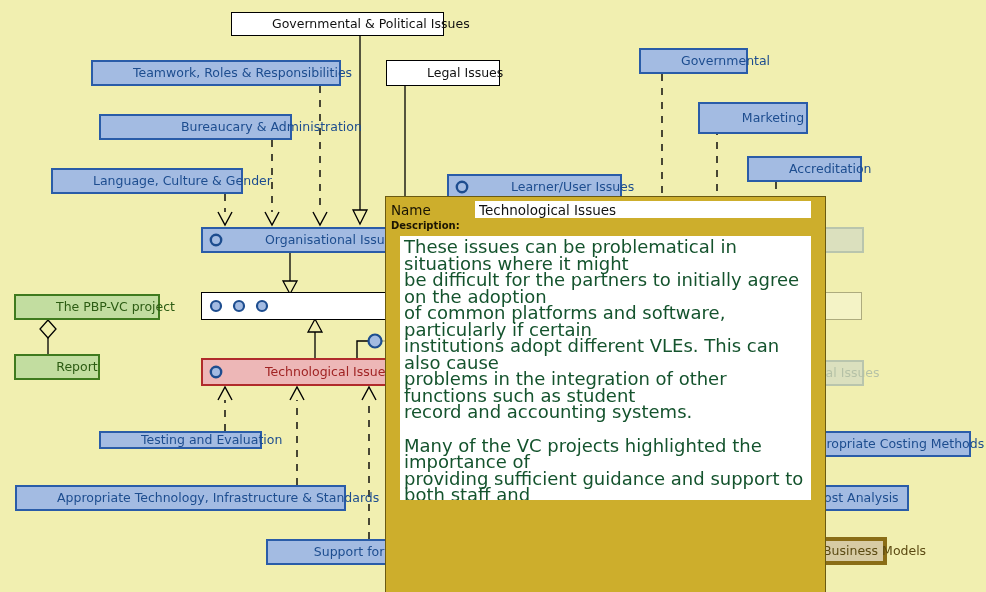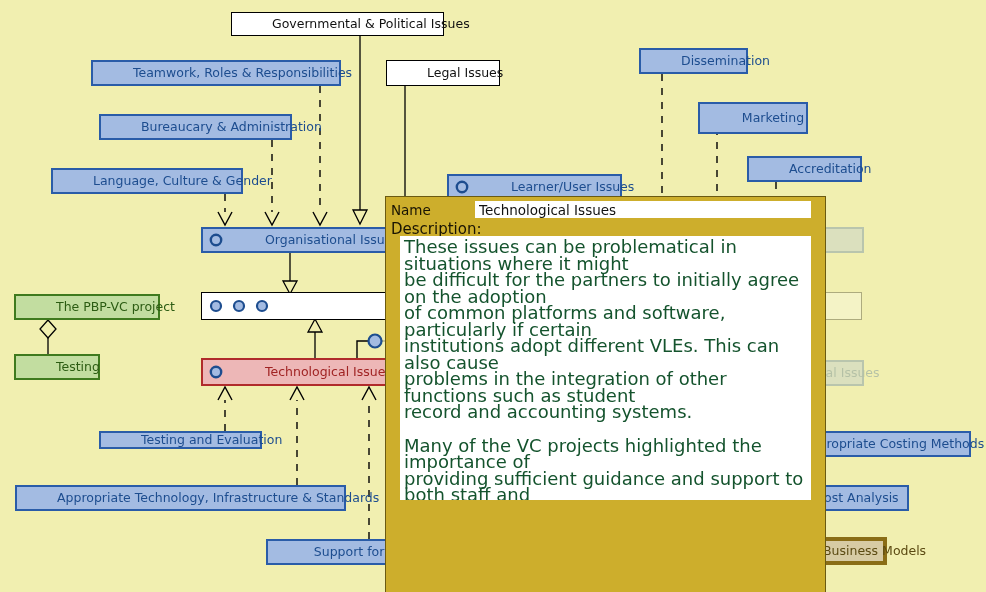--- a/index.html
+++ b/index.html
@@ -85,22 +85,23 @@
     background:#ffffff;color:#111;
     font-size:13.5px;
     flex:1;margin-right:3px;
     padding:1px 4px;
     border:none;outline:none;
     box-sizing:border-box;
     height:17px;line-height:15px;
     font-family:"DejaVu Sans", sans-serif;
   }
   #dialog .desc-label{
-    font-size:15px;color:#1a1403;
+    font-size:10px;color:#1a1403;
     padding:1px 0 2px 5px;
+    font-weight:bold;
   }
   #dialog .desc-box{
     position:absolute;
     left:14px;top:39px;
     width:411px;height:264px;
     background:#ffffff;
     color:#14532d;
     font-size:18px;
     line-height:16.55px;
     padding:3px 4px 0 4px;
@@ -176,28 +177,28 @@
   <div id="nodes">
       <div class="node white" style="left: 231px; top: 12px; width: 213px; height: 24px;">
         <span class="lbl">Governmental &amp; Political Issues</span>
       </div>
       <div class="node white" style="left: 386px; top: 60px; width: 114px; height: 26px;">
         <span class="lbl">Legal Issues</span>
       </div>
       <div class="node blue" style="left: 91px; top: 60px; width: 250px; height: 26px;">
         <span class="lbl">Teamwork, Roles &amp; Responsibilities</span>
       </div>
-      <div class="node blue" style="left: 99px; top: 114px; width: 193px; height: 26px;">
+      <div class="node blue" style="left: 99px; top: 114px; width: 193px; height: 26px; padding-left: 40px;">
         <span class="lbl">Bureaucary &amp; Administration</span>
       </div>
       <div class="node blue" style="left: 51px; top: 168px; width: 192px; height: 26px;">
         <span class="lbl">Language, Culture &amp; Gender</span>
       </div>
       <div class="node blue" style="left: 639px; top: 48px; width: 109px; height: 26px;">
-        <span class="lbl">Dissemination</span>
+        <span class="lbl">Governmental</span>
       </div>
       <div class="node blue" style="left: 698px; top: 102px; width: 110px; height: 32px;">
         <span class="lbl">Marketing</span>
       </div>
       <div class="node blue" style="left: 747px; top: 156px; width: 115px; height: 26px;">
         <span class="lbl">Accreditation</span>
       </div>
       <div class="node blue" style="left: 447px; top: 174px; width: 175px; height: 26px;">
         <span class="cicon">
           <svg viewBox="0 0 14 14" width="14" height="14">
@@ -237,21 +238,21 @@
           <svg viewBox="0 0 14 14" width="14" height="14">
             <circle cx="7" cy="7" r="5.2" fill="#a3bbe2" stroke="#1d4d8f" stroke-width="2.4"></circle>
           </svg>
         </span>
         <span class="lbl" style="margin-right: 20px;"></span>
       </div>
       <div class="node green" style="left: 14px; top: 294px; width: 146px; height: 26px;">
         <span class="lbl">The PBP-VC project</span>
       </div>
       <div class="node green" style="left: 14px; top: 354px; width: 86px; height: 26px;">
-        <span class="lbl">Testing</span>
+        <span class="lbl">Report</span>
       </div>
       <div class="node red" style="left: 201px; top: 358px; width: 186px; height: 28px;">
         <span class="cicon">
           <svg viewBox="0 0 14 14" width="14" height="14">
             <circle cx="7" cy="7" r="5.2" fill="#a3bbe2" stroke="#1d4d8f" stroke-width="2.4"></circle>
           </svg>
         </span>
         <span class="lbl" style="margin-right: 20px;">Technological Issues</span>
       </div>
       <div class="node blue behind" style="left: 740px; top: 360px; width: 124px; height: 26px;">

